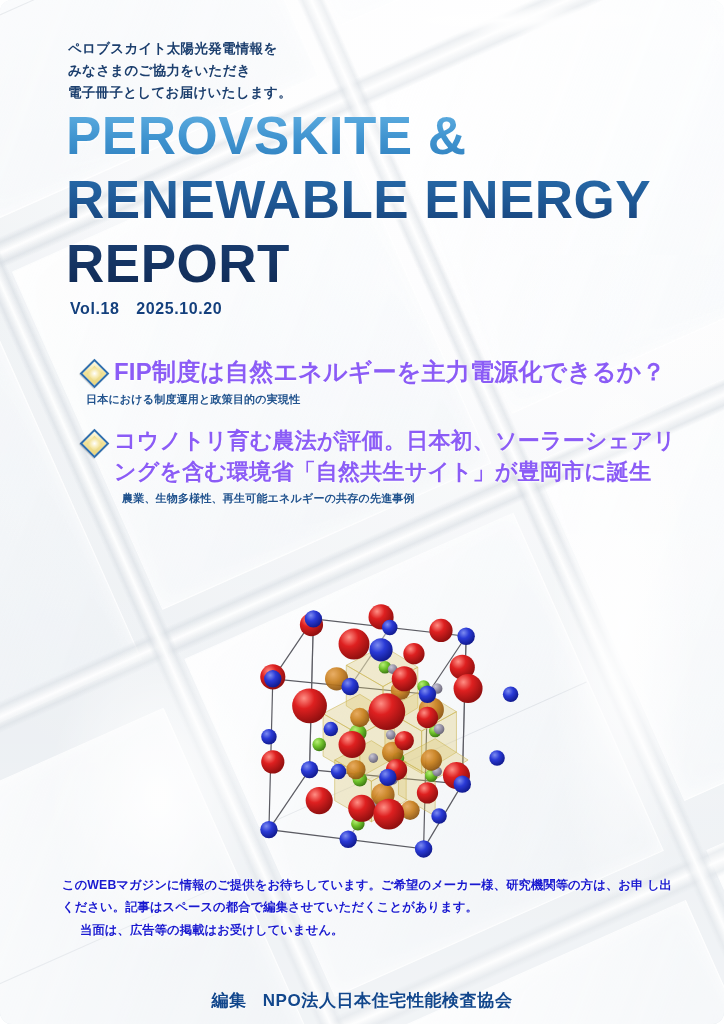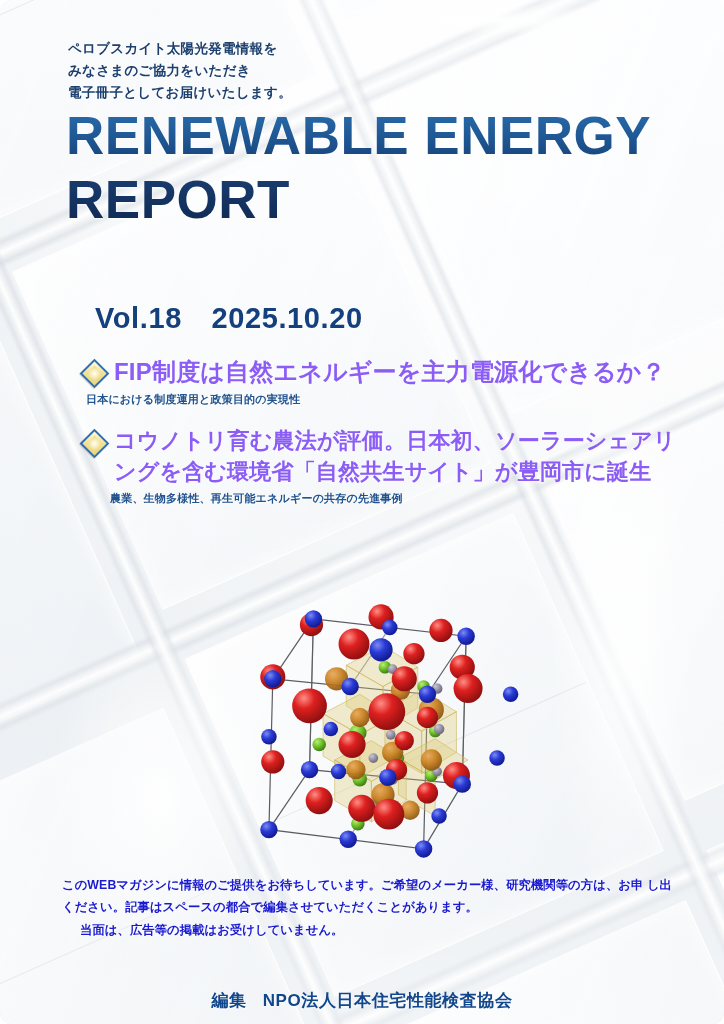--- a/index.html
+++ b/index.html
@@ -67,24 +67,23 @@
     -webkit-background-clip:text;background-clip:text;
     color:transparent;-webkit-text-fill-color:transparent;
     filter:drop-shadow(0 1px 1px rgba(255,255,255,.9));
   }
   .mast-1{background-image:linear-gradient(to bottom,#65b3e4 0%,#3f93cf 55%,#2f7fbe 100%);}
   .mast-2{background-image:linear-gradient(to bottom,#2a6fae 0%,#1d5490 60%,#173f75 100%);}
   .mast-3{background-image:linear-gradient(to bottom,#1b3f72 0%,#13315f 60%,#0f2850 100%);}
 
   .volume{
     position:absolute;left:70px;top:299px;
-    font-weight:800;font-size:29px;letter-spacing:.6px;
+    font-weight:800;font-size:16px;letter-spacing:.6px;
     color:#14407d;
     text-shadow:0 1px 2px rgba(255,255,255,.9);
-    margin-left:25px;
   }
 
   .stories{position:absolute;left:84px;top:356px;width:600px;}
   .story{position:relative;margin-bottom:18px;}
   .story-head{display:flex;align-items:flex-start;gap:9px;}
   .bullet{
     flex:0 0 auto;width:17px;height:17px;margin-top:7px;
     transform:rotate(45deg);
     background:linear-gradient(135deg,#fdfbe8 0%,#f2e39a 45%,#e8d47c 100%);
     border:2px solid #2f6fae;
@@ -101,21 +100,21 @@
     text-shadow:0 1px 2px rgba(255,255,255,.92);
     flex:1 1 auto;
   }
   .headline.h2{font-size:22px;line-height:1.38;}
   .deck{
     margin:4px 0 0 2px;
     font-size:11px;line-height:1.45;font-weight:600;
     color:#21538e;letter-spacing:.2px;
     text-shadow:0 1px 2px rgba(255,255,255,.92);
   }
-  .story-2 .deck{margin-left:26px;}
+  .story-2 .deck{margin-left:38px;}
 
   
   .crystal{position:absolute;left:238px;top:586px;width:290px;height:290px;z-index:2;}
   .crystal svg{width:100%;height:100%;display:block;}
 
   
   .notice{
     position:absolute;left:62px;top:874px;width:610px;
     font-size:12.3px;line-height:1.82;font-weight:700;
     color:#1a1ad0;letter-spacing:.1px;
@@ -320,20 +319,21 @@
     </svg>
   </div>
 
   <div class="content">
 
     <div class="kicker">ペロブスカイト太陽光発電情報を
 みなさまのご協力をいただき
 電子冊子としてお届けいたします。</div>
 
     <div class="masthead">
+      <div class="mast-line mast-1">PEROVSKITE &amp;</div>
       <div class="mast-line mast-2">RENEWABLE  ENERGY</div>
       <div class="mast-line mast-3">REPORT</div>
     </div>
 
     <div class="volume">Vol.18　2025.10.20</div>
 
     <div class="stories">
 
       <div class="story story-1">
         <div class="story-head">

